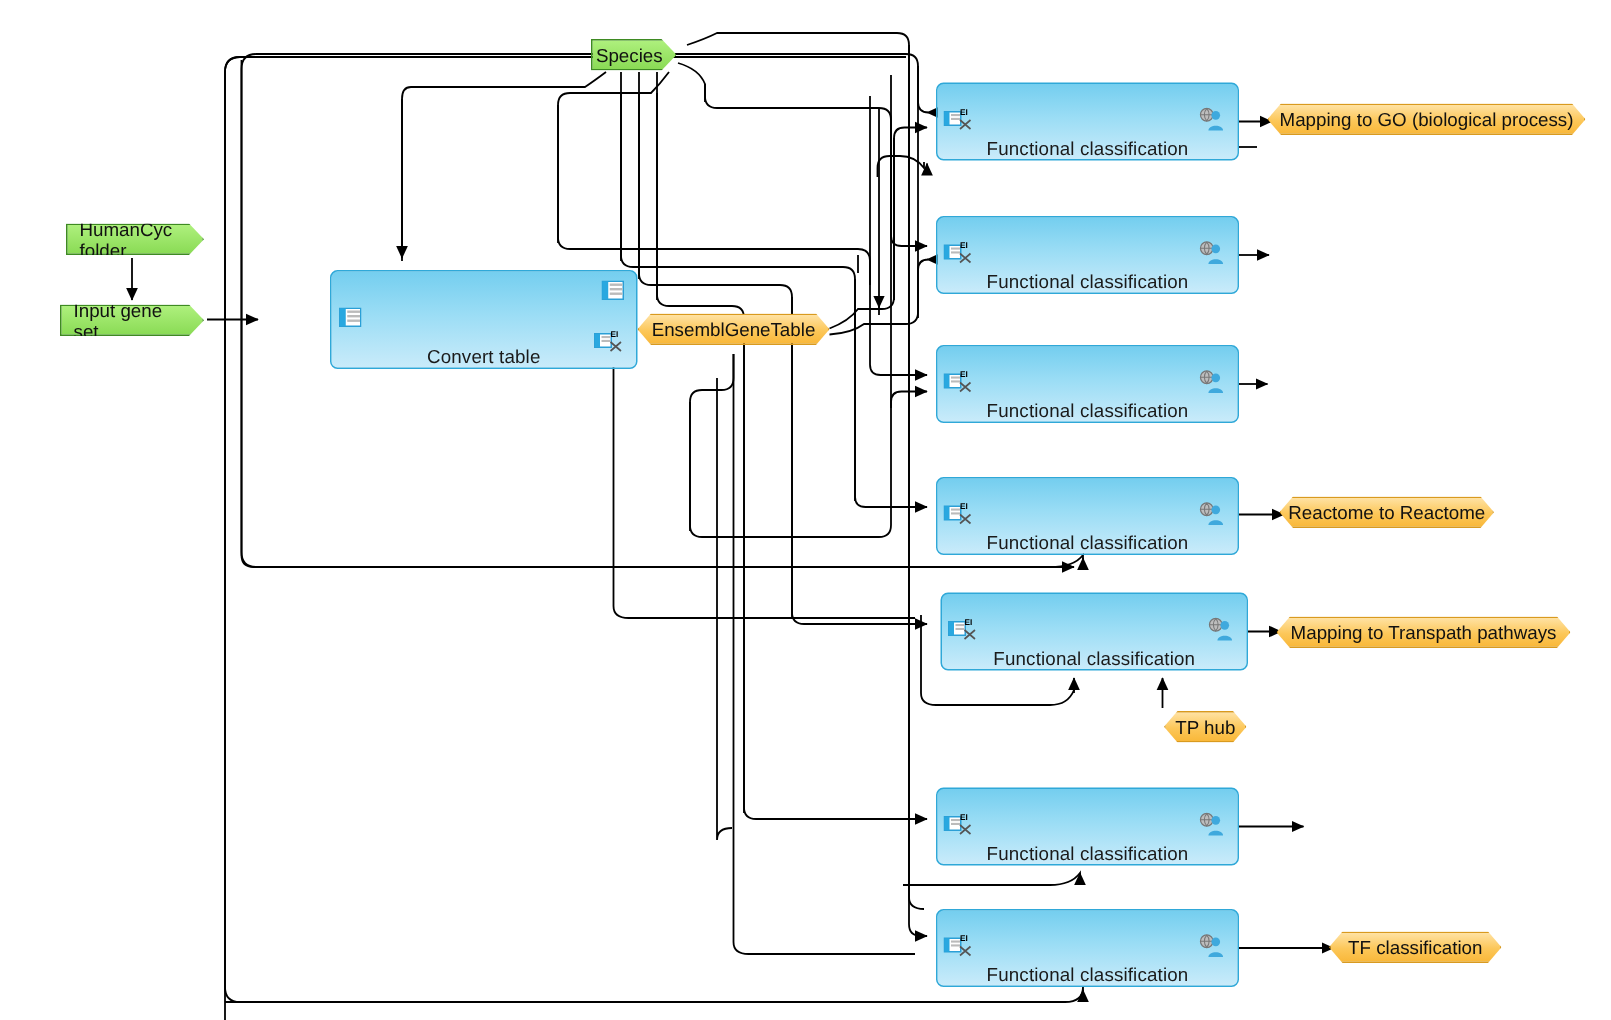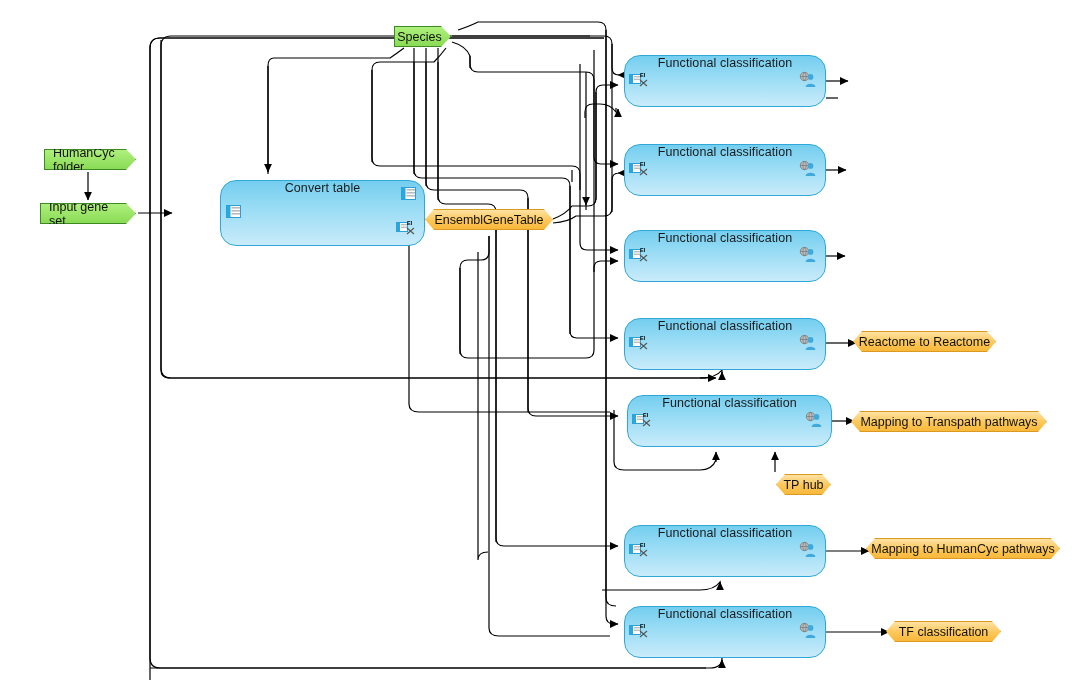--- a/index.html
+++ b/index.html
@@ -25,24 +25,24 @@
     height: 680px;
     pointer-events: none;
   }
   .node {
     position: absolute;
     box-sizing: border-box;
   }
   
   .proc {
     border: 1px solid #2FA8D8;
-    border-radius: 16px;
+    border-radius: 5px;
     background: linear-gradient(to bottom, #74CEEF 0%, #9BDDF5 45%, #C9EBFA 100%);
     display: flex;
-    align-items: flex-start;
+    align-items: flex-end;
     justify-content: center;
     font-size: 12.5px;
     color: #1a1a1a;
     z-index: 5;
   }
   .proc .plabel {
     text-align: center;
     letter-spacing: 0.1px;
   }
   .proc .icn {
@@ -395,26 +395,26 @@
     <span class="icn icn-out-right">
       <svg width="18" height="16" viewBox="0 0 18 16">
         <circle cx="5.5" cy="5" r="4.2" fill="#bdbdbd" stroke="#777" stroke-width="0.8"></circle>
         <path d="M1.4,5 H9.6 M5.5,0.9 C3.4,3 3.4,7 5.5,9.1 C7.6,7 7.6,3 5.5,0.9" stroke="#777" stroke-width="0.7" fill="none"></path>
         <circle cx="11.5" cy="5.4" r="2.9" fill="#3FA9DD"></circle>
         <path d="M6.6,15.5 C6.6,11.2 16.4,11.2 16.4,15.5 z" fill="#3FA9DD"></path>
       </svg>
     </span>
   </div>
 
+  <div class="node orange" style="left:845px; top:69px; width:212px;">
+    <span>Mapping to GO (biological process)</span>
+  </div>
   <div class="node orange" style="left:853px; top:331px; width:143px;">
     <span>Reactome to Reactome</span>
   </div>
   <div class="node orange" style="left:851px; top:411px; width:196px;">
     <span>Mapping to Transpath pathways</span>
   </div>
-  <div class="node orange" style="left:866px; top:538px; width:194px;">
-    <span>Mapping to HumanCyc pathways</span>
-  </div>
   <div class="node orange" style="left:886px; top:621px; width:115px;">
     <span>TF classification</span>
   </div>
 
 </div>
 
 </body></html>

